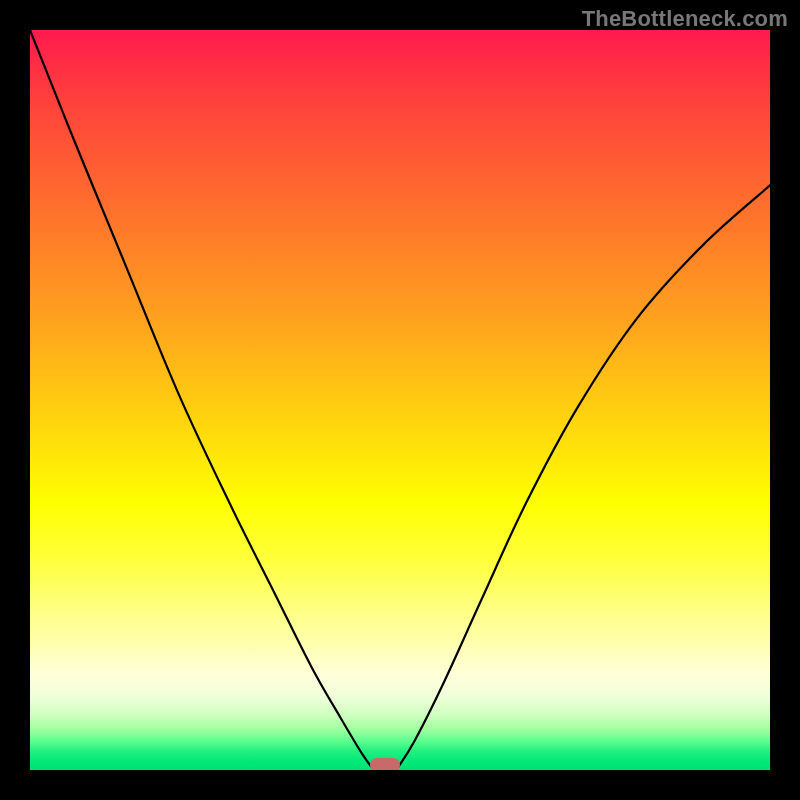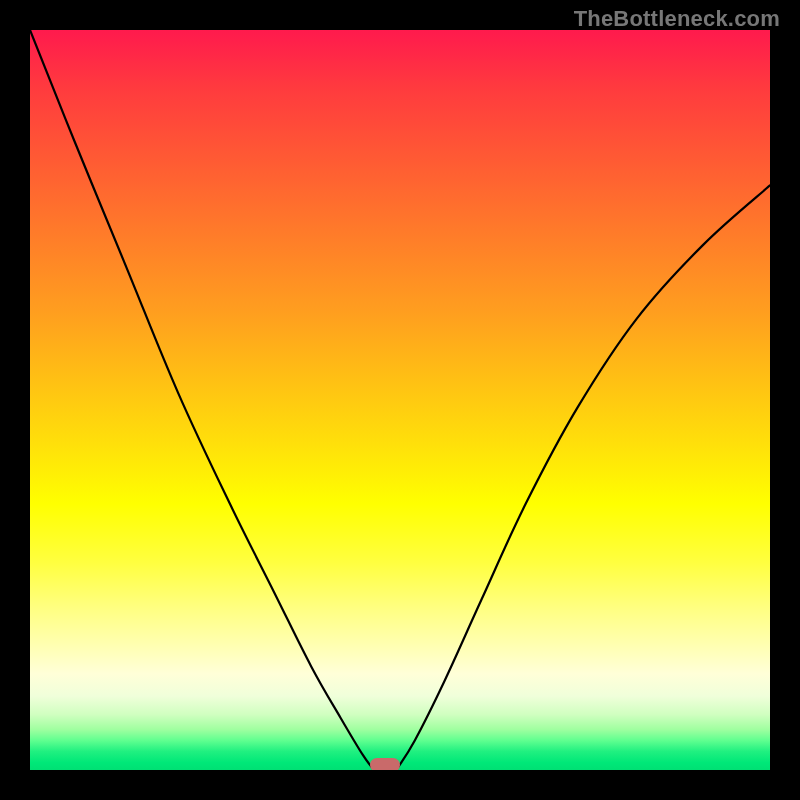--- a/index.html
+++ b/index.html
@@ -51,21 +51,21 @@
   }
   .curve-svg {
     position: absolute;
     inset: 0;
     width: 100%;
     height: 100%;
   }
   .watermark {
     position: absolute;
     top: 6px;
-    right: 20px;
+    right: 12px;
     font-family: Arial, Helvetica, sans-serif;
     font-size: 22px;
     font-weight: 600;
     color: #777;
     letter-spacing: 0.2px;
   }
   .marker {
     position: absolute;
     background: #c96a6a;
     border-radius: 8px;

